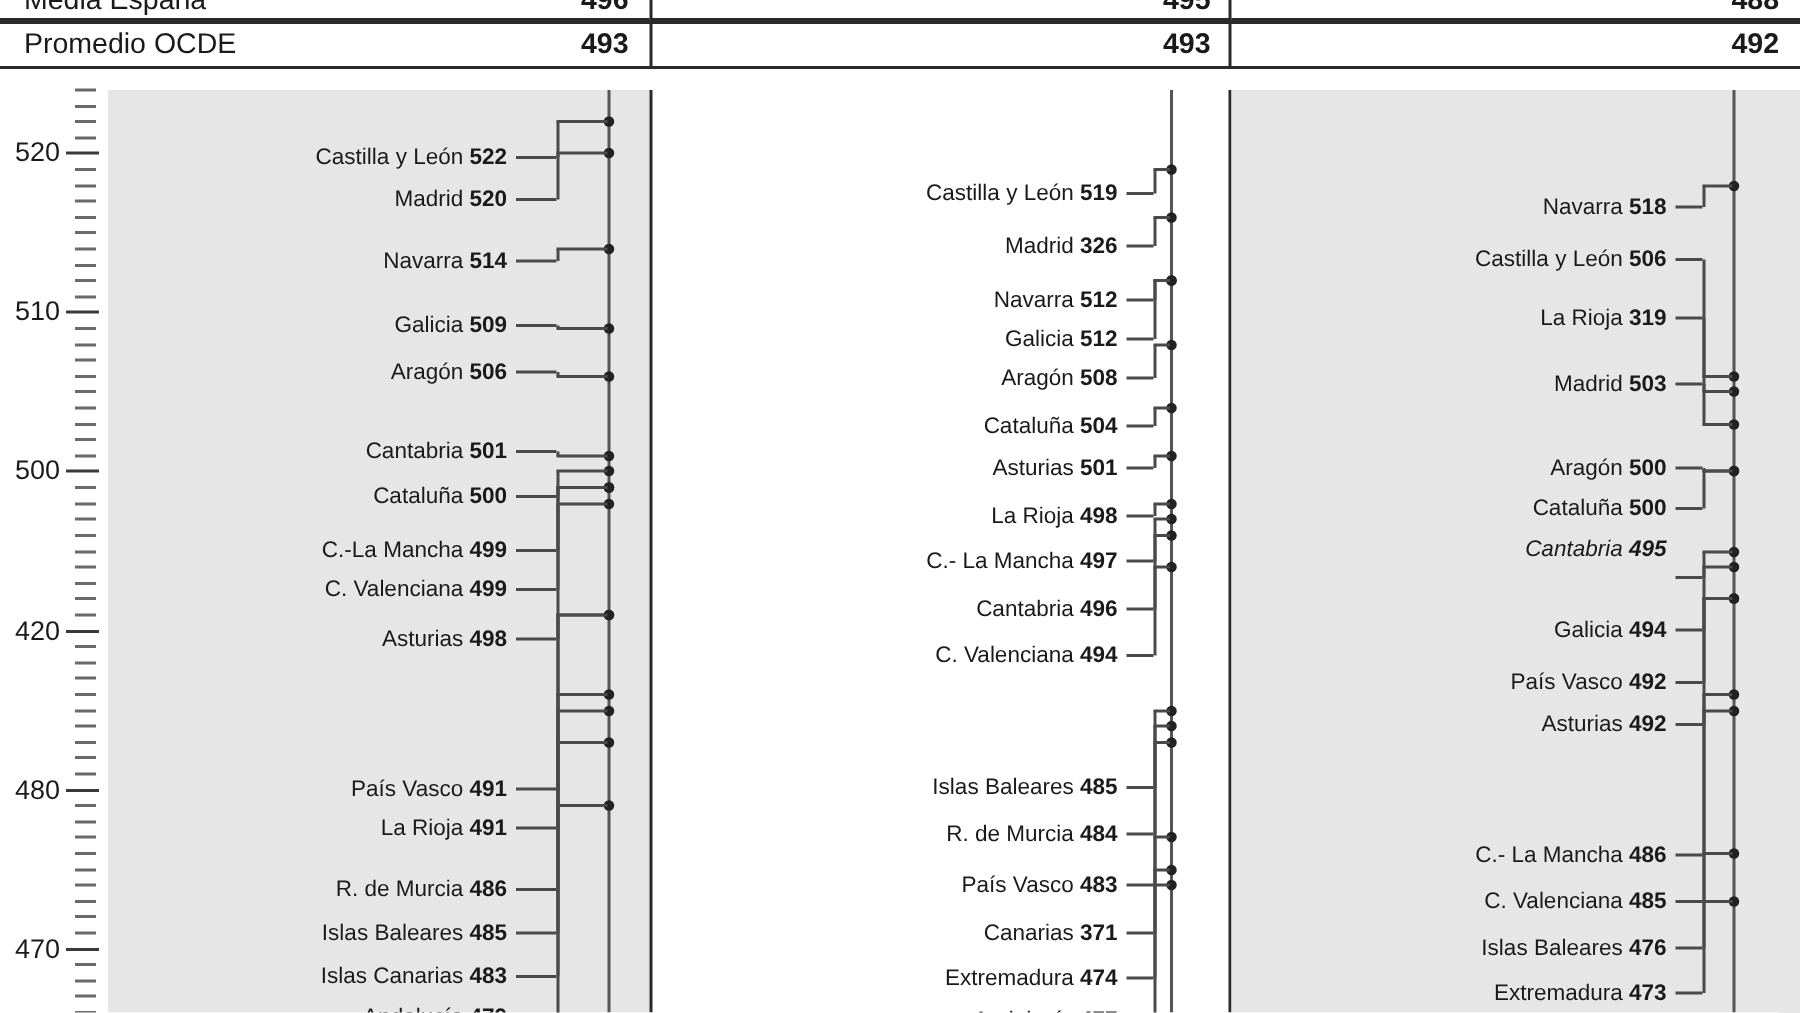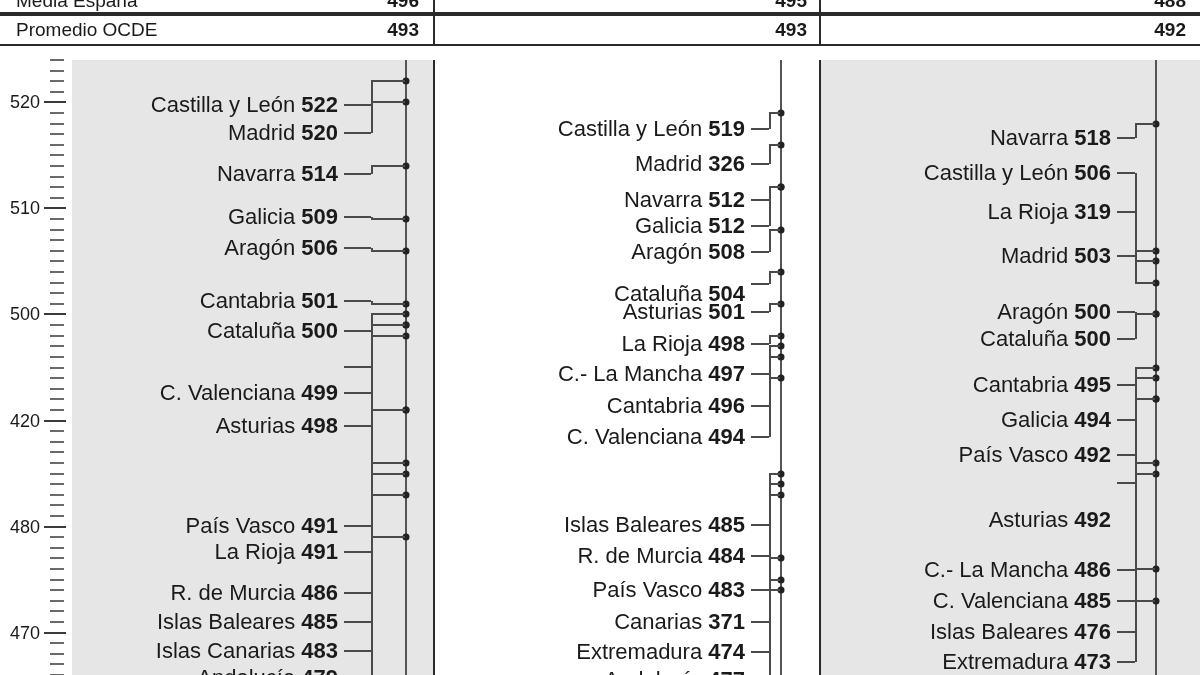--- a/index.html
+++ b/index.html
@@ -118,21 +118,21 @@
   
   .labels {
     position: absolute;
     top: 0;
     height: 615px;
   }
   .lbl {
     position: absolute;
     right: 0;
     white-space: nowrap;
-    font-size: 22px;
+    font-size: 15px;
     color: #1a1a1a;
     transform: translateY(-50%);
   }
   .lbl b { font-weight: bold; }
 
   
   .rail {
     position: absolute;
     top: 0;
     width: 2px;
@@ -271,20 +271,21 @@
         <div class="tick-minor" style="top: -1px;"></div>
       </div>
     <div class="labels" id="labels-1" style="left:78px; width:260px;">
         <div class="lbl" style="top: 45px;">Castilla y León <b>522</b></div>
         <div class="lbl" style="top: 73px;">Madrid <b>520</b></div>
         <div class="lbl" style="top: 114px;">Navarra <b>514</b></div>
         <div class="lbl" style="top: 157px;">Galicia <b>509</b></div>
         <div class="lbl" style="top: 188px;">Aragón <b>506</b></div>
         <div class="lbl" style="top: 241px;">Cantabria <b>501</b></div>
         <div class="lbl" style="top: 271px;">Cataluña <b>500</b></div>
+        <div class="lbl" style="top: 307px;">C.-La Mancha <b>499</b></div>
         <div class="lbl" style="top: 333px;">C. Valenciana <b>499</b></div>
         <div class="lbl" style="top: 366px;">Asturias <b>498</b></div>
         <div class="lbl" style="top: 466px;">País Vasco <b>491</b></div>
         <div class="lbl" style="top: 492px;">La Rioja <b>491</b></div>
         <div class="lbl" style="top: 533px;">R. de Murcia <b>486</b></div>
         <div class="lbl" style="top: 562px;">Islas Baleares <b>485</b></div>
         <div class="lbl" style="top: 591px;">Islas Canarias <b>483</b></div>
         <div class="lbl" style="top: 618px;">Andalucía <b>479</b></div>
       </div>
     <div class="rail" id="rail-1" style="left:405px;"></div>
@@ -355,21 +356,21 @@
       </div>
   </div>
 
   <div class="panel panel-2">
     <div class="labels" id="labels-2" style="left:20px; width:290px;">
         <div class="lbl" style="top: 69px;">Castilla y León <b>519</b></div>
         <div class="lbl" style="top: 104px;">Madrid <b>326</b></div>
         <div class="lbl" style="top: 140px;">Navarra <b>512</b></div>
         <div class="lbl" style="top: 166px;">Galicia <b>512</b></div>
         <div class="lbl" style="top: 192px;">Aragón <b>508</b></div>
-        <div class="lbl" style="top: 234px;">Cataluña <b>504</b></div>
+        <div class="lbl" style="top: 224px;">Cataluña <b>504</b></div>
         <div class="lbl" style="top: 252px;">Asturias <b>501</b></div>
         <div class="lbl" style="top: 284px;">La Rioja <b>498</b></div>
         <div class="lbl" style="top: 314px;">C.- La Mancha <b>497</b></div>
         <div class="lbl" style="top: 346px;">Cantabria <b>496</b></div>
         <div class="lbl" style="top: 377px;">C. Valenciana <b>494</b></div>
         <div class="lbl" style="top: 465px;">Islas Baleares <b>485</b></div>
         <div class="lbl" style="top: 496px;">R. de Murcia <b>484</b></div>
         <div class="lbl" style="top: 530px;">País Vasco <b>483</b></div>
         <div class="lbl" style="top: 562px;">Canarias <b>371</b></div>
         <div class="lbl" style="top: 592px;">Extremadura <b>474</b></div>
@@ -449,24 +450,24 @@
 
   <div class="panel panel-3">
     <div class="shade" style="left:0; width:379px;"></div>
     <div class="labels" id="labels-3" style="left:10px; width:280px;">
         <div class="lbl" style="top: 78px;">Navarra <b>518</b></div>
         <div class="lbl" style="top: 113px;">Castilla y León <b>506</b></div>
         <div class="lbl" style="top: 152px;">La Rioja <b>319</b></div>
         <div class="lbl" style="top: 196px;">Madrid <b>503</b></div>
         <div class="lbl" style="top: 252px;">Aragón <b>500</b></div>
         <div class="lbl" style="top: 279px;">Cataluña <b>500</b></div>
-        <div class="lbl" style="top: 325px;">Cantabria <b>495</b></div>
+        <div class="lbl" style="top: 306px; font-style: italic;">Cantabria <b>495</b></div>
         <div class="lbl" style="top: 360px;">Galicia <b>494</b></div>
         <div class="lbl" style="top: 395px;">País Vasco <b>492</b></div>
-        <div class="lbl" style="top: 423px; margin-top: 37px;">Asturias <b>492</b></div>
+        <div class="lbl" style="top: 423px;">Asturias <b>492</b></div>
         <div class="lbl" style="top: 510px;">C.- La Mancha <b>486</b></div>
         <div class="lbl" style="top: 541px;">C. Valenciana <b>485</b></div>
         <div class="lbl" style="top: 572px;">Islas Baleares <b>476</b></div>
         <div class="lbl" style="top: 602px;">Extremadura <b>473</b></div>
       </div>
     <div class="rail" id="rail-3" style="left:334px;"></div>
     <div id="links-3">
         <div class="dot" style="left: 335px; top: 63.6207px;"></div>
         <div class="leader" style="left: 296px; width: 18px; top: 77px;"></div>
         <div class="vconn" style="left: 314px; top: 63.6207px; height: 14.3793px;"></div>

